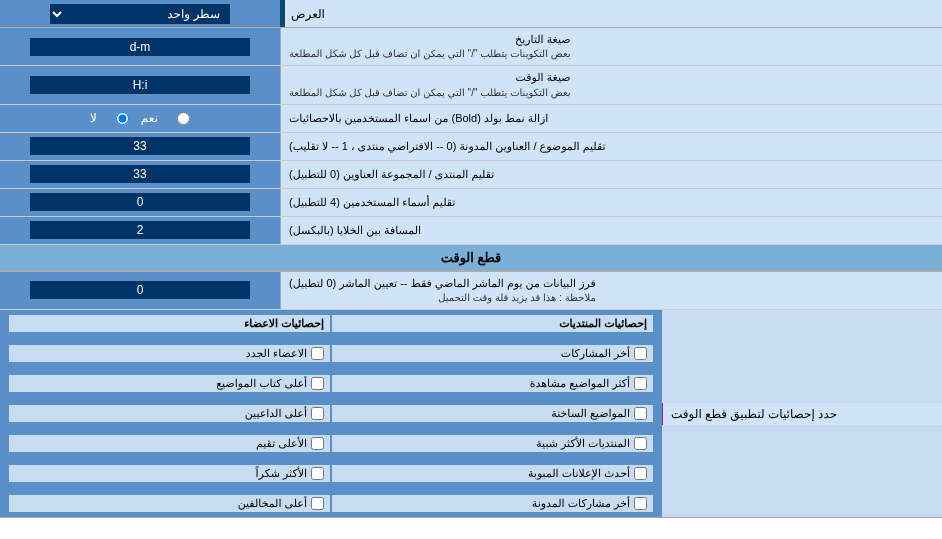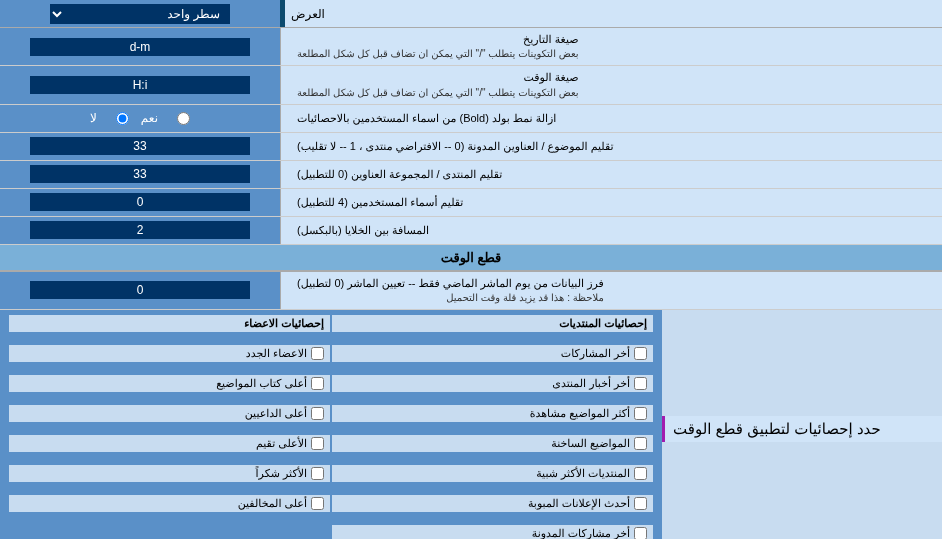--- a/index.html
+++ b/index.html
@@ -15,21 +15,21 @@
     }
     
     .row {
       display: flex;
       flex-direction: row;
       border-bottom: 1px solid #ccc;
       min-height: 28px;
     }
     .label-cell {
       background: #d0e4f8;
-      padding: 4px 16px;
+      padding: 4px 8px;
       display: flex;
       align-items: center;
       justify-content: flex-end;
       text-align: right;
       flex: 1;
       color: #000;
       font-size: 11px;
       line-height: 1.4;
       border-left: 1px solid #aaa;
     }
@@ -94,22 +94,22 @@
     .checkboxes-label-cell {
       background: #d0e4f8;
       padding: 4px 8px;
       display: flex;
       align-items: center;
       justify-content: flex-end;
       text-align: right;
       width: 280px;
       min-width: 280px;
       color: #000;
-      font-size: 15px;
-      border-left: 3px solid #a21caf;
+      font-size: 12px;
+      border-left: 1px solid #a21caf;
     }
     .checkboxes-content {
       flex: 1;
       background: #5a90c8;
       padding: 4px 8px;
     }
     .checkbox-grid {
       display: flex;
       flex-direction: row;
       gap: 0;
@@ -275,24 +275,20 @@
         <div class="checkbox-col">
           <div class="checkbox-item">
             <strong>إحصائيات المنتديات</strong>
           </div>
           <div class="checkbox-item">
             <input type="checkbox" style="">
             <span>أخر المشاركات</span>
           </div>
           <div class="checkbox-item">
             <input type="checkbox" style="">
-            <span>أخر أخبار المنتدى</span>
-          </div>
-          <div class="checkbox-item">
-            <input type="checkbox" style="">
             <span>أكثر المواضيع مشاهدة</span>
           </div>
           <div class="checkbox-item">
             <input type="checkbox" style="">
             <span>المواضيع الساخنة</span>
           </div>
           <div class="checkbox-item">
             <input type="checkbox" style="">
             <span>المنتديات الأكثر شبية</span>
           </div>

